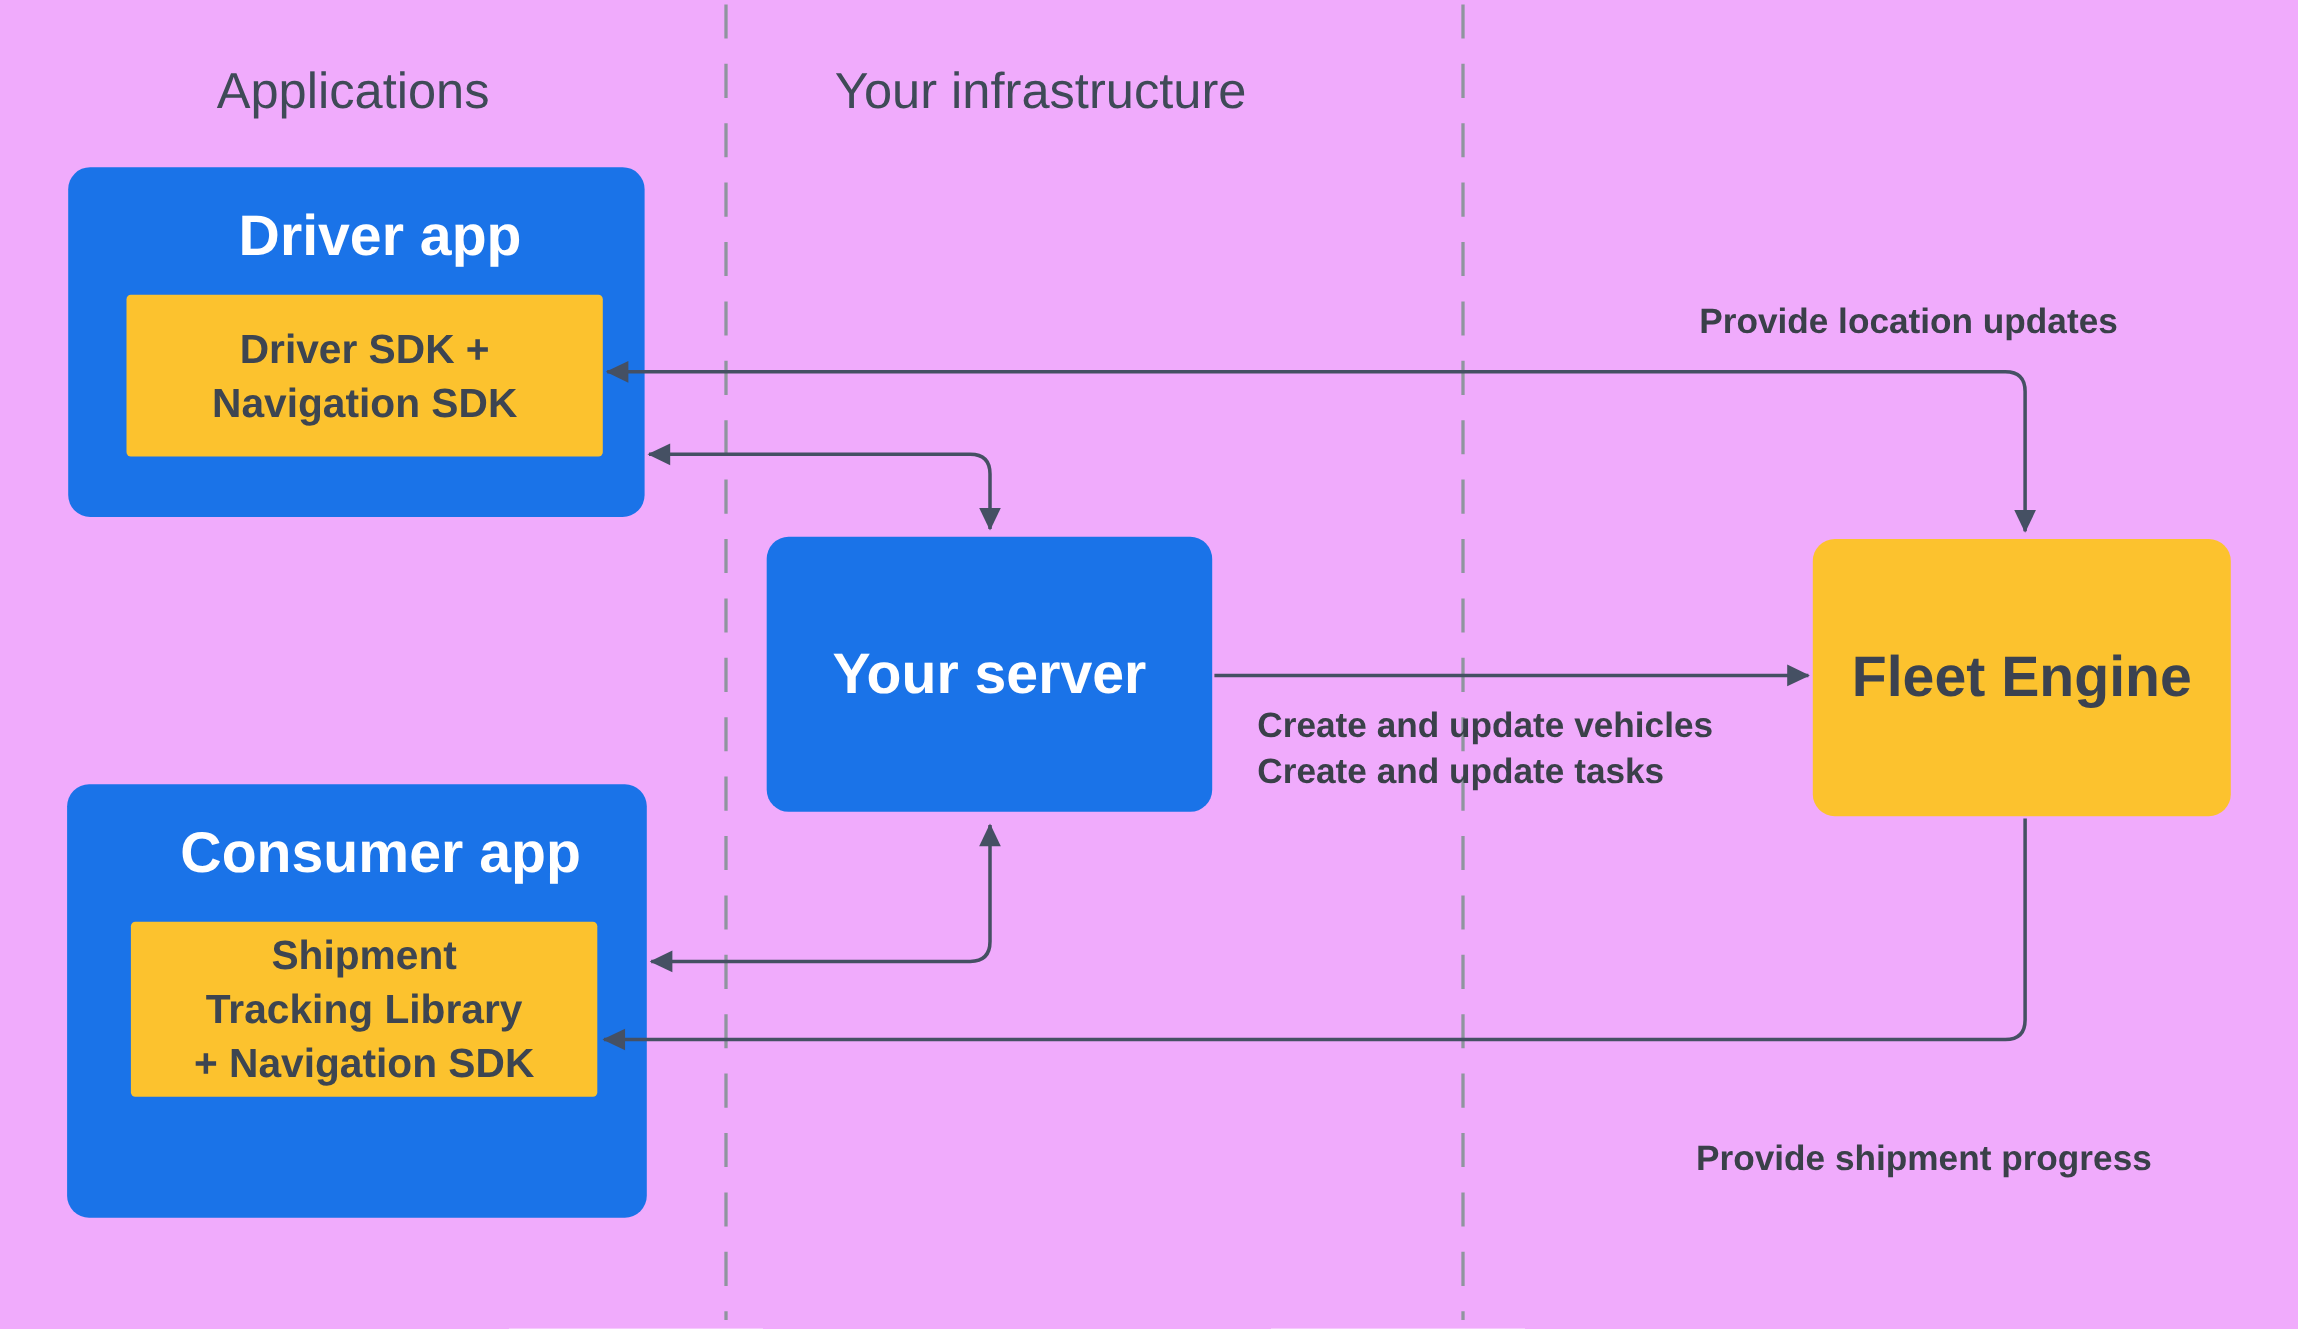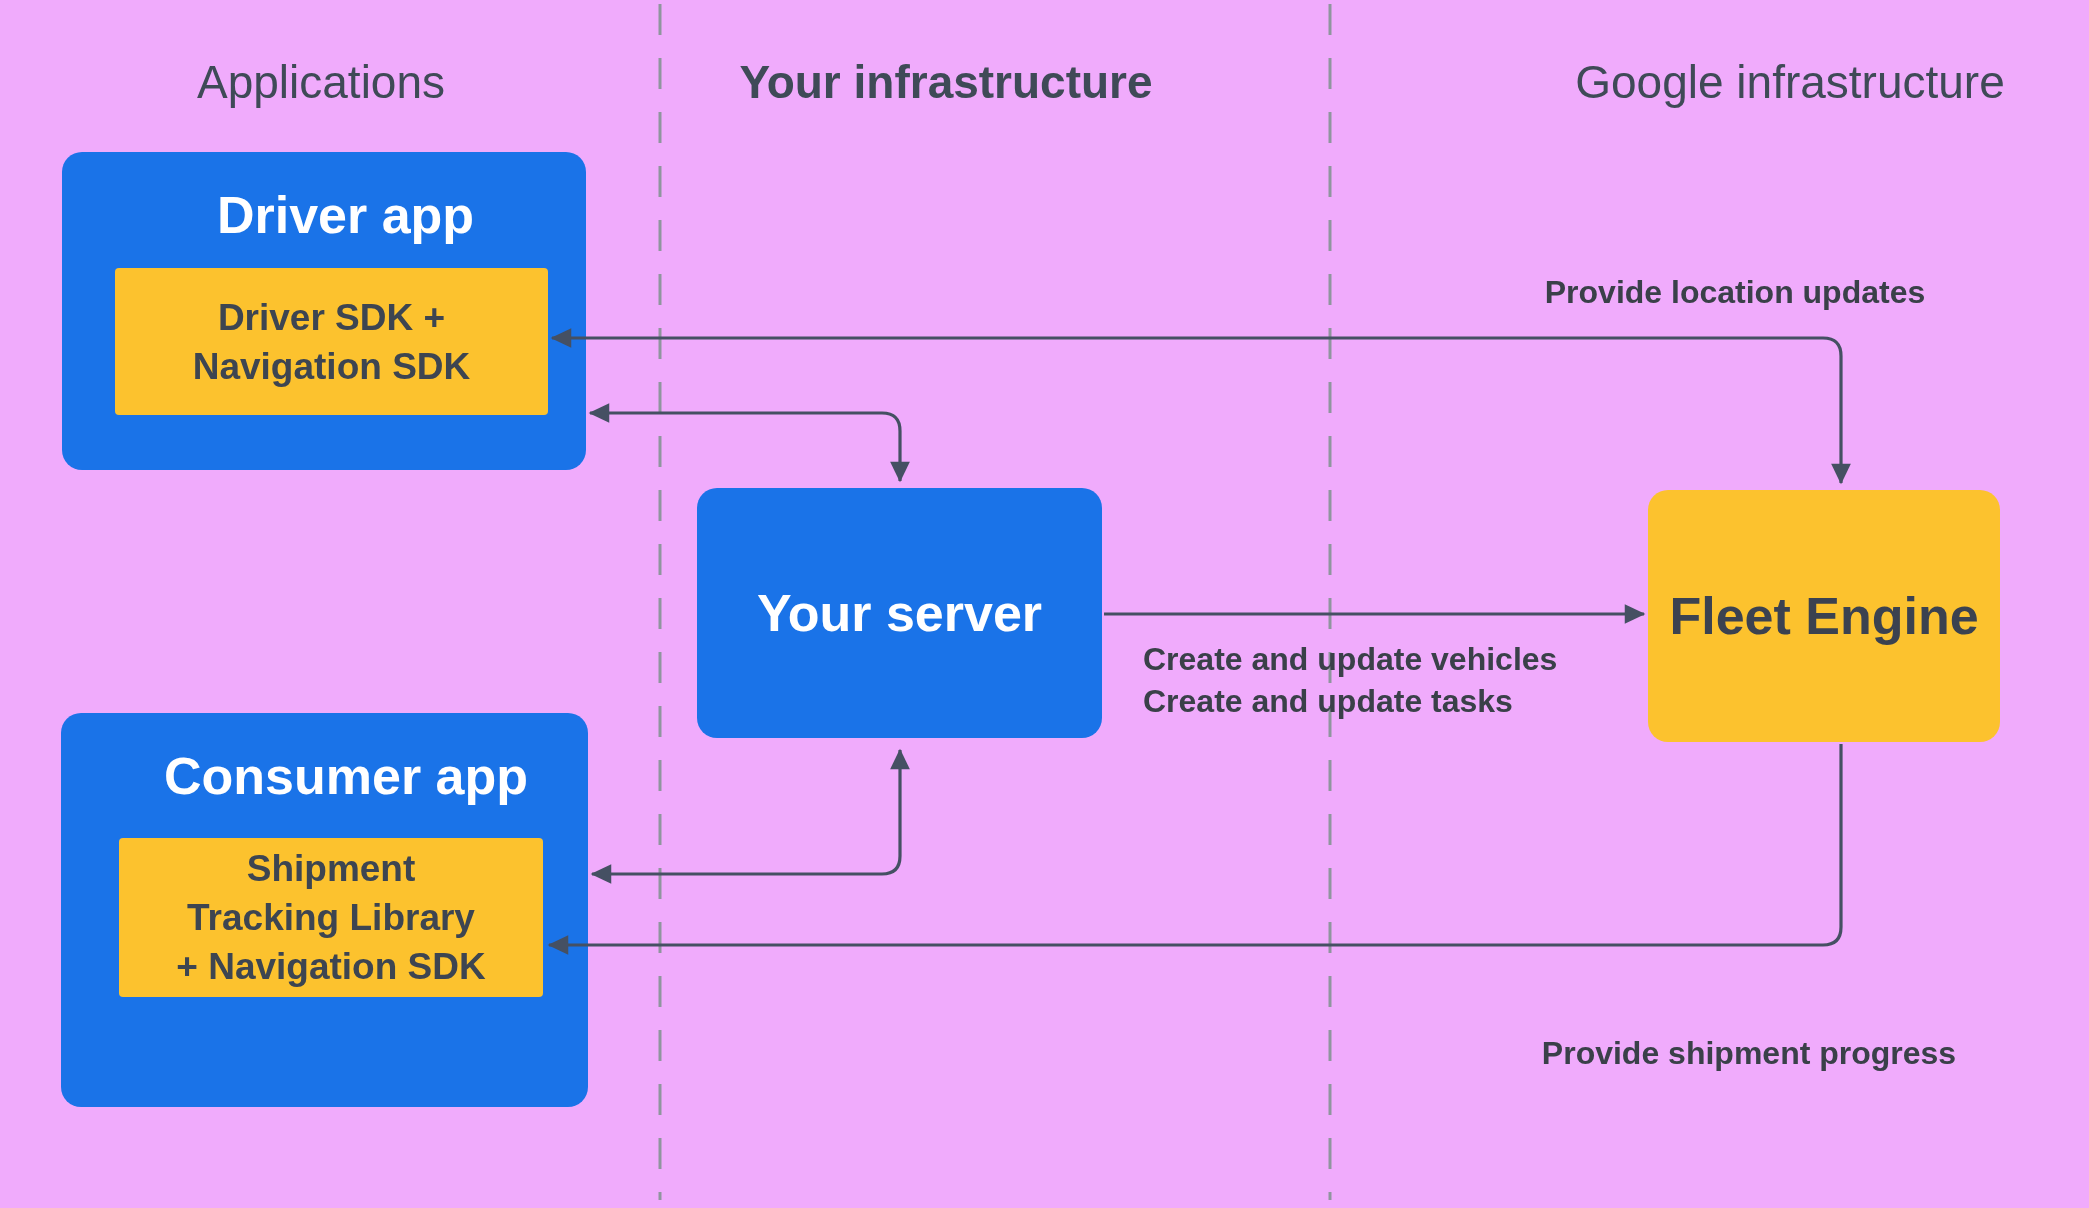--- a/index.html
+++ b/index.html
@@ -41,21 +41,21 @@
     height: 56px;
     line-height: 56px;
     transform: translateX(-50%);
     font-size: 46px;
     font-weight: 400;
     color: #3f4a57;
     white-space: nowrap;
     z-index: 2;
   }
   #heading-applications { left: 321px; }
-  #heading-your-infra   { left: 946px; font-weight: bold; }
+  #heading-your-infra   { left: 946px; }
   #heading-google-infra { left: 1790px; }
   
   .bluebox {
     position: absolute;
     background: #1a73e8;
     border-radius: 20px;
     z-index: 2;
   }
   .blue-title {
     margin-top: 34px;
@@ -88,21 +88,21 @@
   #consumer-sdk { left: 58px;  top: 125px; width: 424px; height: 159px; }
   #your-server {
     left: 697px; top: 488px; width: 405px; height: 250px;
     display: flex; align-items: center; justify-content: center;
   }
   #your-server .server-title {
     font-size: 52px; font-weight: 700; color: #ffffff; white-space: nowrap;
   }
   #fleet-engine {
     position: absolute;
-    left: 1648px; top: 490px; width: 352px; height: 252px;
+    left: 1648px; top: 490px; width: 380px; height: 252px;
     background: #fcc22e;
     border-radius: 20px;
     display: flex; align-items: center; justify-content: center;
     z-index: 2;
   }
   #fleet-engine .fleet-title {
     font-size: 52px; font-weight: 700; color: #3b4250; white-space: nowrap;
   }
   
   .edge-label {
@@ -136,21 +136,20 @@
 
     <path class="edge" marker-start="url(#ah)" marker-end="url(#ah)" d="M 552,338 H 1823 Q 1841,338 1841,356 V 483"></path>
     <path class="edge" marker-start="url(#ah)" marker-end="url(#ah)" d="M 590,413 H 882 Q 900,413 900,431 V 481"></path>
     <path class="edge" marker-start="url(#ah)" marker-end="url(#ah)" d="M 900,750 V 856 Q 900,874 882,874 H 592"></path>
     <path class="edge" marker-end="url(#ah)" d="M 1104,614 H 1644"></path>
     <path class="edge" marker-end="url(#ah)" d="M 1841,744 V 927 Q 1841,945 1823,945 H 549"></path>
   </svg>
 
   <div class="col-heading" id="heading-applications">Applications</div>
   <div class="col-heading" id="heading-your-infra">Your infrastructure</div>
-  <div class="col-heading" id="heading-google-infra">Google infrastructure</div>
 
   <div class="bluebox" id="driver-app">
     <div class="blue-title">Driver app</div>
     <div class="yellowbox" id="driver-sdk">
       <span>Driver SDK +</span>
       <span>Navigation SDK</span>
     </div>
   </div>
 
   <div class="bluebox" id="consumer-app">

